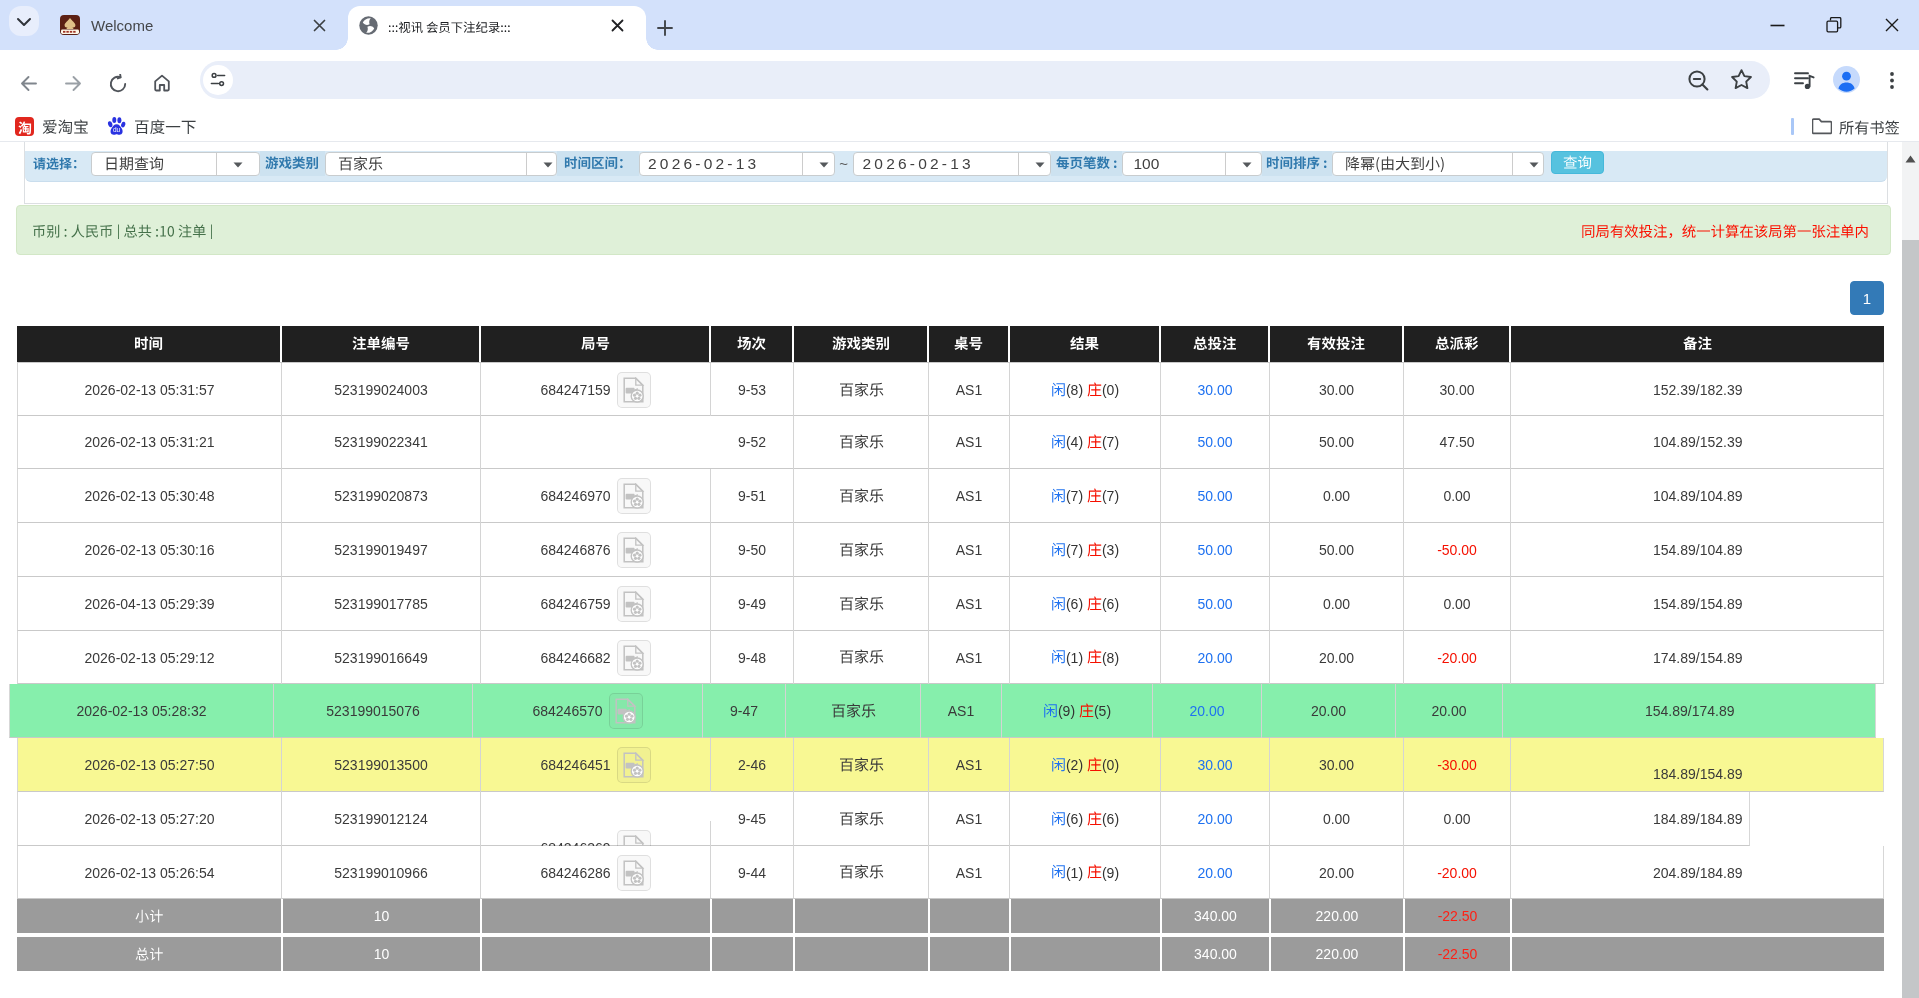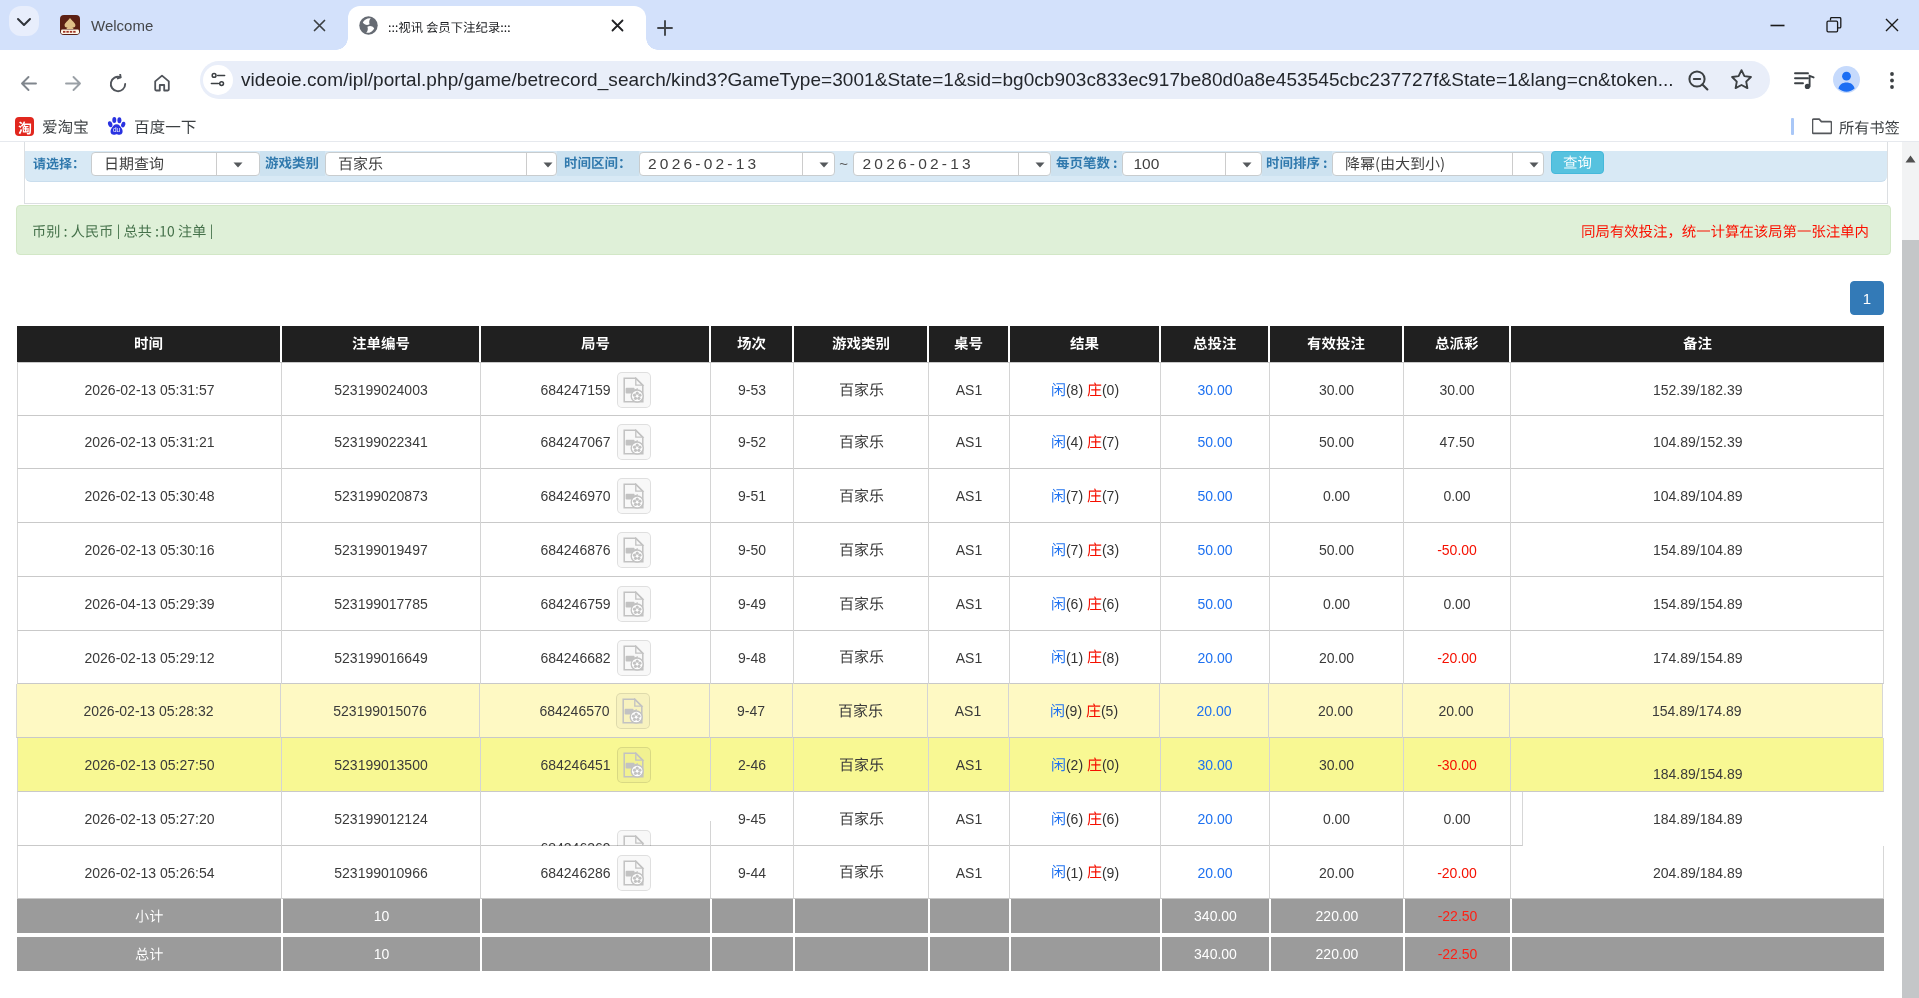--- a/index.html
+++ b/index.html
@@ -70,21 +70,20 @@
 <path d="M3.2 8.4 L10 2.6 L16.8 8.4 V16.6 A0.9 0.9 0 0 1 15.9 17.5 H12.2 V12 H7.8 V17.5 H4.1 A0.9 0.9 0 0 1 3.2 16.6 Z" stroke="#50545a" stroke-width="1.8" fill="none" stroke-linejoin="round"></path>
 </svg>
     <div class="abs" style="left:200px;top:61px;width:1570px;height:38px;border-radius:19px;background:#e9eef9"></div>
     <div class="abs" style="left:203px;top:65px;width:30px;height:30px;border-radius:15px;background:#fff"></div>
     <svg class="abs" style="left:210px;top:72px" width="16" height="16" viewBox="0 0 16 16">
 <circle cx="4.1" cy="3.4" r="1.9" stroke="#3c4043" stroke-width="1.5" fill="none"></circle>
 <path d="M7.6 3.4 H14.6" stroke="#3c4043" stroke-width="1.5" stroke-linecap="round"></path>
 <circle cx="11.6" cy="11.6" r="1.9" stroke="#3c4043" stroke-width="1.5" fill="none"></circle>
 <path d="M1.4 11.6 H8.4" stroke="#3c4043" stroke-width="1.5" stroke-linecap="round"></path>
 </svg>
-    <div class="abs" style="left:241px;top:69px;width:1432px;overflow:hidden;white-space:nowrap;font-size:19px;letter-spacing:0.07px;color:#23262b">videoie.com/ipl/portal.php/game/betrecord_search/kind3?GameType=3001&amp;State=1&amp;sid=bg0cb903c833ec917be80d0a8e453545cbc237727f&amp;State=1&amp;lang=cn&amp;token...</div>
     <svg class="abs" style="left:1688px;top:70px" width="21" height="21" viewBox="0 0 21 21">
 <circle cx="9" cy="9" r="7.6" stroke="#3c4043" stroke-width="2" fill="none"></circle>
 <path d="M5.8 9 H12.2" stroke="#3c4043" stroke-width="2" stroke-linecap="round"></path>
 <path d="M14.4 14.4 L19.4 19.4" stroke="#3c4043" stroke-width="2.1" stroke-linecap="round"></path>
 </svg>
     <svg class="abs" style="left:1730px;top:68px" width="23" height="23" viewBox="0 0 23 23">
       <path d="M11.5 2.2 L14.4 8.1 L20.9 9 L16.2 13.6 L17.4 20.1 L11.5 17 L5.6 20.1 L6.8 13.6 L2.1 9 L8.6 8.1 Z" stroke="#3c4043" stroke-width="1.9" fill="none" stroke-linejoin="round"></path>
     </svg>
     <svg class="abs" style="left:1794px;top:71px" width="21" height="19" viewBox="0 0 21 19">
 <path d="M1 2.2 H14 M1 7.2 H14 M1 12.2 H9" stroke="#3c4146" stroke-width="1.9" stroke-linecap="round"></path>
@@ -325,36 +324,20 @@
         <span style="color:#3a3a3a;font-size:14px">152.39/182.39</span>
       </div>
     </div>
     <div class="abs" style="left:17px;top:415.6px;width:1866.5px;height:53.77px;background:#fff;border-bottom:1px solid #c9c9c9;border-left:1px solid #d7d7d7;border-right:1px solid #d7d7d7">
       <div class="cell" style="left:0px;top:0;width:264px;height:53.77px;border-right:1px solid #d4d4d4;">
         <span style="color:#3a3a3a;font-size:14px">2026-02-13 05:31:21</span>
       </div>
       <div class="cell" style="left:264px;top:0;width:199px;height:53.77px;border-right:1px solid #d4d4d4;">
         <span style="color:#3a3a3a;font-size:14px">523199022341</span>
       </div>
-      <div class="cell" style="left:463px;top:0;width:230px;height:53.77px;border-right:1px solid #d4d4d4;">
-        <span style="color:#3a3a3a;font-size:14px">684247067</span>
-        <span style="display:inline-flex;align-items:center;justify-content:center;width:34px;height:36px;background:rgba(128,128,128,0.055);border:1px solid rgba(0,0,0,0.10);border-radius:5px;margin-left:6px">
-          <svg width="24" height="26" viewBox="0 0 24 26">
-<path d="M2.2 1.2 H13.8 L20.8 8.2 V24.8 H2.2 Z" fill="none" stroke="#c2c2c2" stroke-width="1.5"></path>
-<path d="M13.8 1.2 V8.2 H20.8 Z" fill="none" stroke="#c2c2c2" stroke-width="1.3"></path>
-<path d="M4.6 10.8 H11.6 A1 1 0 0 1 12.6 11.8 V12.6 L15.8 10.9 V16.3 L12.6 14.6 V15.4 A1 1 0 0 1 11.6 16.4 H4.6 A1 1 0 0 1 3.6 15.4 V11.8 A1 1 0 0 1 4.6 10.8 Z" fill="#c2c2c2"></path>
-<circle cx="15.2" cy="19.0" r="6.0" fill="#fff" stroke="#c2c2c2" stroke-width="1.4"></circle>
-<circle cx="15.2" cy="16.2" r="1.6" fill="#c2c2c2"></circle>
-            <circle cx="12.5" cy="18.2" r="1.6" fill="#c2c2c2"></circle>
-<circle cx="13.5" cy="21.3" r="1.6" fill="#c2c2c2"></circle>
-            <circle cx="16.9" cy="21.3" r="1.6" fill="#c2c2c2"></circle>
-<circle cx="17.9" cy="18.2" r="1.6" fill="#c2c2c2"></circle>
-</svg>
-        </span>
-      </div>
       <div class="cell" style="left:693px;top:0;width:83px;height:53.77px;border-right:1px solid #d4d4d4;">
         <span style="color:#3a3a3a;font-size:14px">9-52</span>
       </div>
       <div class="cell" style="left:776px;top:0;width:135px;height:53.77px;border-right:1px solid #d4d4d4;">
         <svg width="45.0" height="16.2" viewBox="0 0 45.0 16.2" style="vertical-align:middle;">
           <path fill="#3a3a3a" d="M2.7 4.8V14.4H3.8V13.4H11.4V14.4H12.6V4.8H7.5C7.6 4.1 7.9 3.3 8 2.5H14.1V1.4H1V2.5H6.7C6.6 3.3 6.5 4.1 6.3 4.8ZM3.8 9.6H11.4V12.4H3.8ZM3.8 8.6V5.8H11.4V8.6ZM21.3 0.8C21.5 1.2 21.8 1.6 21.9 1.9H16.3V5H17.4V3H27.7V5H28.8V1.9H23.3C23.1 1.5 22.8 0.9 22.5 0.5ZM26.9 6C26 6.8 24.7 7.8 23.6 8.5C23.2 7.7 22.7 6.9 22 6.2C22.4 5.9 22.7 5.7 23.1 5.4H26.8V4.4H18.1V5.4H21.6C20.1 6.4 18.1 7.1 16.2 7.6C16.4 7.8 16.7 8.3 16.8 8.5C18.3 8.1 19.8 7.5 21.2 6.7C21.4 7 21.7 7.3 21.9 7.6C20.6 8.6 18.1 9.6 16.2 10.1C16.4 10.3 16.6 10.7 16.7 11C18.5 10.4 20.9 9.4 22.3 8.3C22.5 8.7 22.6 9 22.7 9.4C21.2 10.8 18.3 12.2 15.9 12.7C16.1 13 16.4 13.4 16.5 13.7C18.7 13 21.2 11.8 22.9 10.5C23.1 11.7 22.8 12.7 22.4 13C22.1 13.3 21.8 13.3 21.4 13.3C21.1 13.3 20.6 13.3 20 13.3C20.2 13.6 20.3 14 20.3 14.3C20.8 14.4 21.3 14.4 21.6 14.4C22.3 14.4 22.7 14.2 23.2 13.8C24 13.2 24.4 11.3 23.9 9.4L24.6 9C25.4 11.2 26.8 12.9 28.7 13.8C28.9 13.5 29.2 13.1 29.5 12.9C27.6 12.1 26.2 10.4 25.5 8.4C26.3 7.9 27.1 7.3 27.8 6.7ZM33.5 9C32.8 10.4 31.6 11.8 30.6 12.7C30.8 12.9 31.3 13.3 31.5 13.5C32.5 12.4 33.8 10.8 34.6 9.4ZM40.4 9.5C41.5 10.7 42.8 12.4 43.4 13.4L44.4 12.9C43.8 11.8 42.4 10.2 41.4 9ZM31.9 7.9C32.1 7.8 32.7 7.7 33.7 7.7H37.2V12.9C37.2 13.2 37.1 13.2 36.9 13.3C36.6 13.3 35.7 13.3 34.8 13.2C34.9 13.6 35.1 14.1 35.2 14.4C36.5 14.4 37.2 14.4 37.7 14.2C38.2 14 38.4 13.6 38.4 12.9V7.7H43.9L43.9 6.6H38.4V3.6H37.2V6.6H33C33.3 5.5 33.6 4.1 33.7 2.7C36.9 2.7 40.7 2.4 43.1 1.8L42.5 0.8C40.2 1.4 36 1.7 32.6 1.7C32.5 3.5 32.1 5.4 32 5.9C31.9 6.4 31.8 6.8 31.6 6.9C31.7 7.2 31.9 7.7 31.9 7.9Z"></path>
         </svg>
       </div>
       <div class="cell" style="left:911px;top:0;width:81px;height:53.77px;border-right:1px solid #d4d4d4;">
         <span style="color:#3a3a3a;font-size:14px">AS1</span>
@@ -603,21 +586,21 @@
       <div class="cell" style="left:1252px;top:0;width:134px;height:53.77px;border-right:1px solid #d4d4d4;">
         <span style="color:#3a3a3a;font-size:14px">20.00</span>
       </div>
       <div class="cell" style="left:1386px;top:0;width:107px;height:53.77px;border-right:1px solid #d4d4d4;">
         <span style="color:#f51000;font-size:14px">-20.00</span>
       </div>
       <div class="cell" style="left:1493px;top:0;width:373.5px;height:53.77px;">
         <span style="color:#3a3a3a;font-size:14px">174.89/154.89</span>
       </div>
     </div>
-    <div class="abs" style="left:16px;top:684.4px;width:1866.5px;height:53.77px;background:#fef9c3;border-bottom:1px solid #c9c9c9;border-left:1px solid #d7d7d7;border-right:1px solid #d7d7d7">
+    <div class="abs" style="left:9px;top:684.4px;width:1866.5px;height:53.77px;background:#86efac;border-bottom:1px solid #c9c9c9;border-left:1px solid #d7d7d7;border-right:1px solid #d7d7d7">
       <div class="cell" style="left:0px;top:0;width:264px;height:53.77px;border-right:1px solid #d4d4d4;">
         <span style="color:#3a3a3a;font-size:14px">2026-02-13 05:28:32</span>
       </div>
       <div class="cell" style="left:264px;top:0;width:199px;height:53.77px;border-right:1px solid #d4d4d4;">
         <span style="color:#3a3a3a;font-size:14px">523199015076</span>
       </div>
       <div class="cell" style="left:463px;top:0;width:230px;height:53.77px;border-right:1px solid #d4d4d4;">
         <span style="color:#3a3a3a;font-size:14px">684246570</span>
         <span style="display:inline-flex;align-items:center;justify-content:center;width:34px;height:36px;background:rgba(128,128,128,0.055);border:1px solid rgba(0,0,0,0.10);border-radius:5px;margin-left:6px">
           <svg width="24" height="26" viewBox="0 0 24 26">
@@ -717,21 +700,21 @@
       <div class="cell" style="left:1252px;top:0;width:134px;height:53.77px;border-right:1px solid #d4d4d4;">
         <span style="color:#3a3a3a;font-size:14px">30.00</span>
       </div>
       <div class="cell" style="left:1386px;top:0;width:107px;height:53.77px;border-right:1px solid #d4d4d4;">
         <span style="color:#f51000;font-size:14px">-30.00</span>
       </div>
       <div class="cell" style="left:1493px;top:0;width:373.5px;height:71px;">
         <span style="color:#3a3a3a;font-size:14px">184.89/154.89</span>
       </div>
     </div>
-    <div class="abs" style="left:17px;top:792.0px;width:1506px;height:53.77px;background:#fff;border-bottom:1px solid #c9c9c9;border-left:1px solid #d7d7d7;border-right:1px solid #d7d7d7">
+    <div class="abs" style="left:17px;top:792.0px;width:1733px;height:53.77px;background:#fff;border-bottom:1px solid #c9c9c9;border-left:1px solid #d7d7d7;border-right:1px solid #d7d7d7">
       <div class="cell" style="left:0px;top:0;width:264px;height:53.77px;border-right:1px solid #d4d4d4;">
         <span style="color:#3a3a3a;font-size:14px">2026-02-13 05:27:20</span>
       </div>
       <div class="cell" style="left:264px;top:0;width:199px;height:53.77px;border-right:1px solid #d4d4d4;">
         <span style="color:#3a3a3a;font-size:14px">523199012124</span>
       </div>
       <div class="cell" style="left:463px;top:0;width:230px;height:53.77px;border-right:1px solid #d4d4d4;margin-top:29px;">
         <span style="color:#3a3a3a;font-size:14px">684246369</span>
         <span style="display:inline-flex;align-items:center;justify-content:center;width:34px;height:36px;background:rgba(128,128,128,0.055);border:1px solid rgba(0,0,0,0.10);border-radius:5px;margin-left:6px">
           <svg width="24" height="26" viewBox="0 0 24 26">

